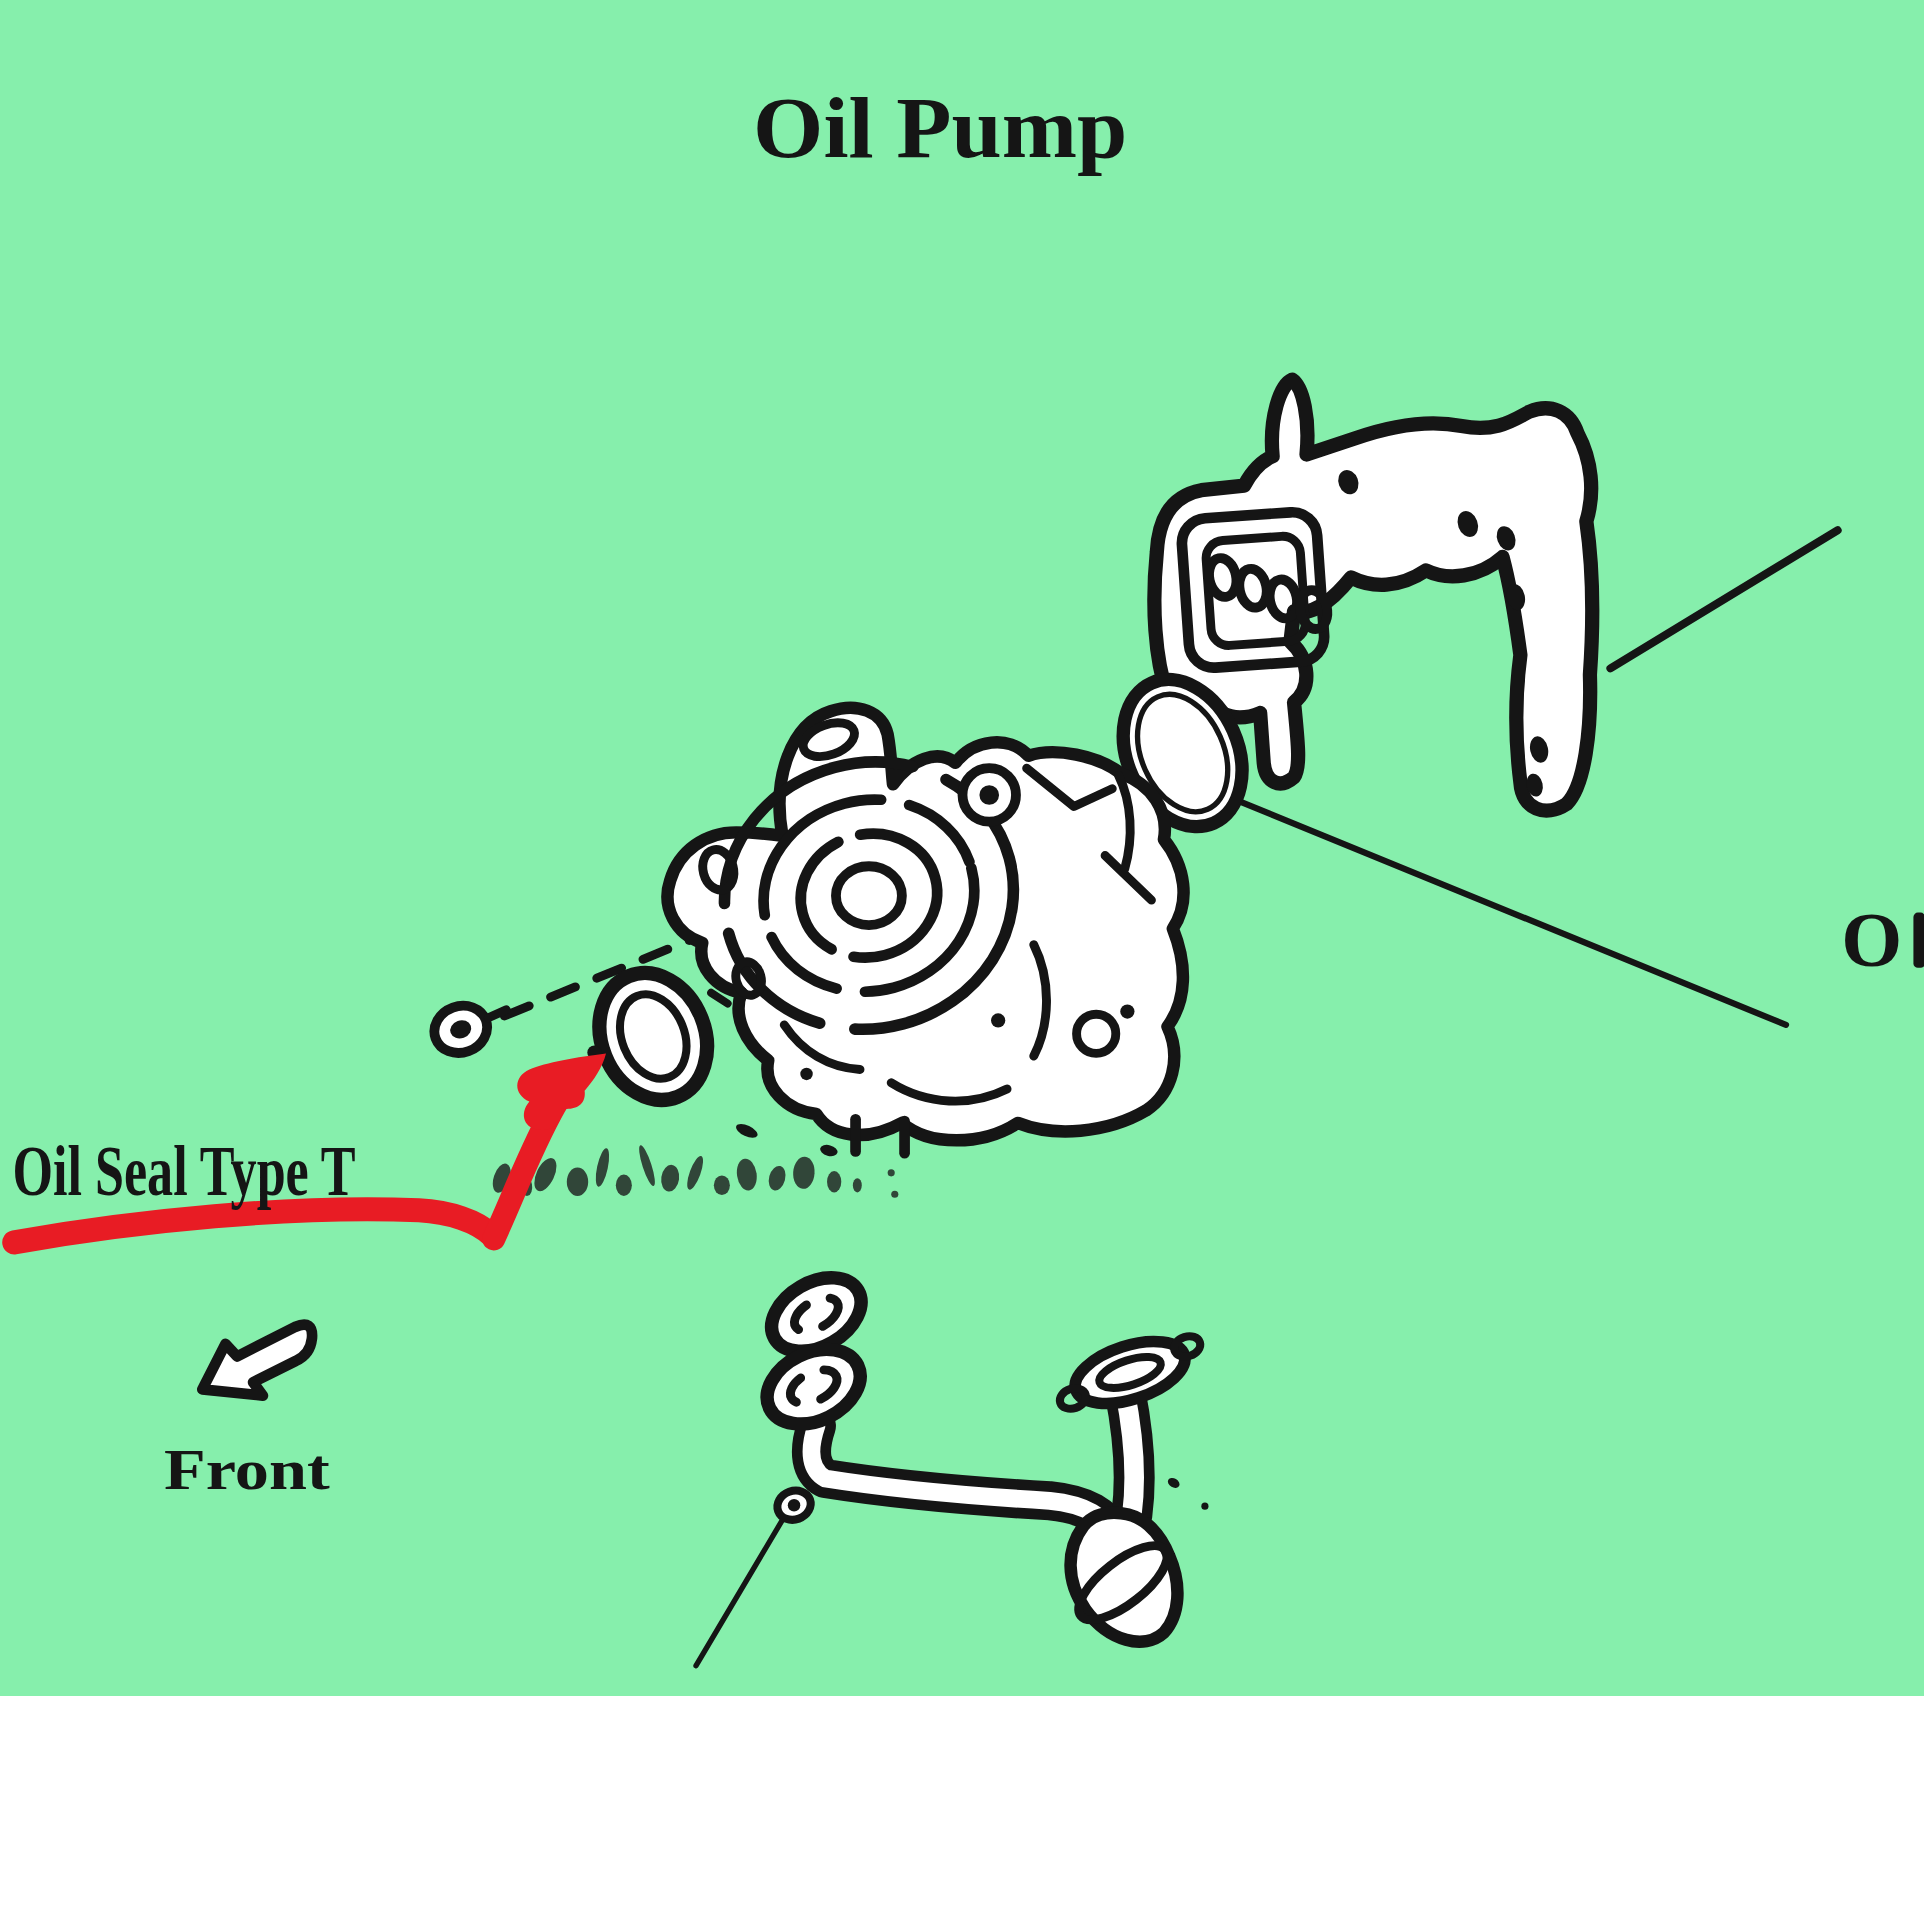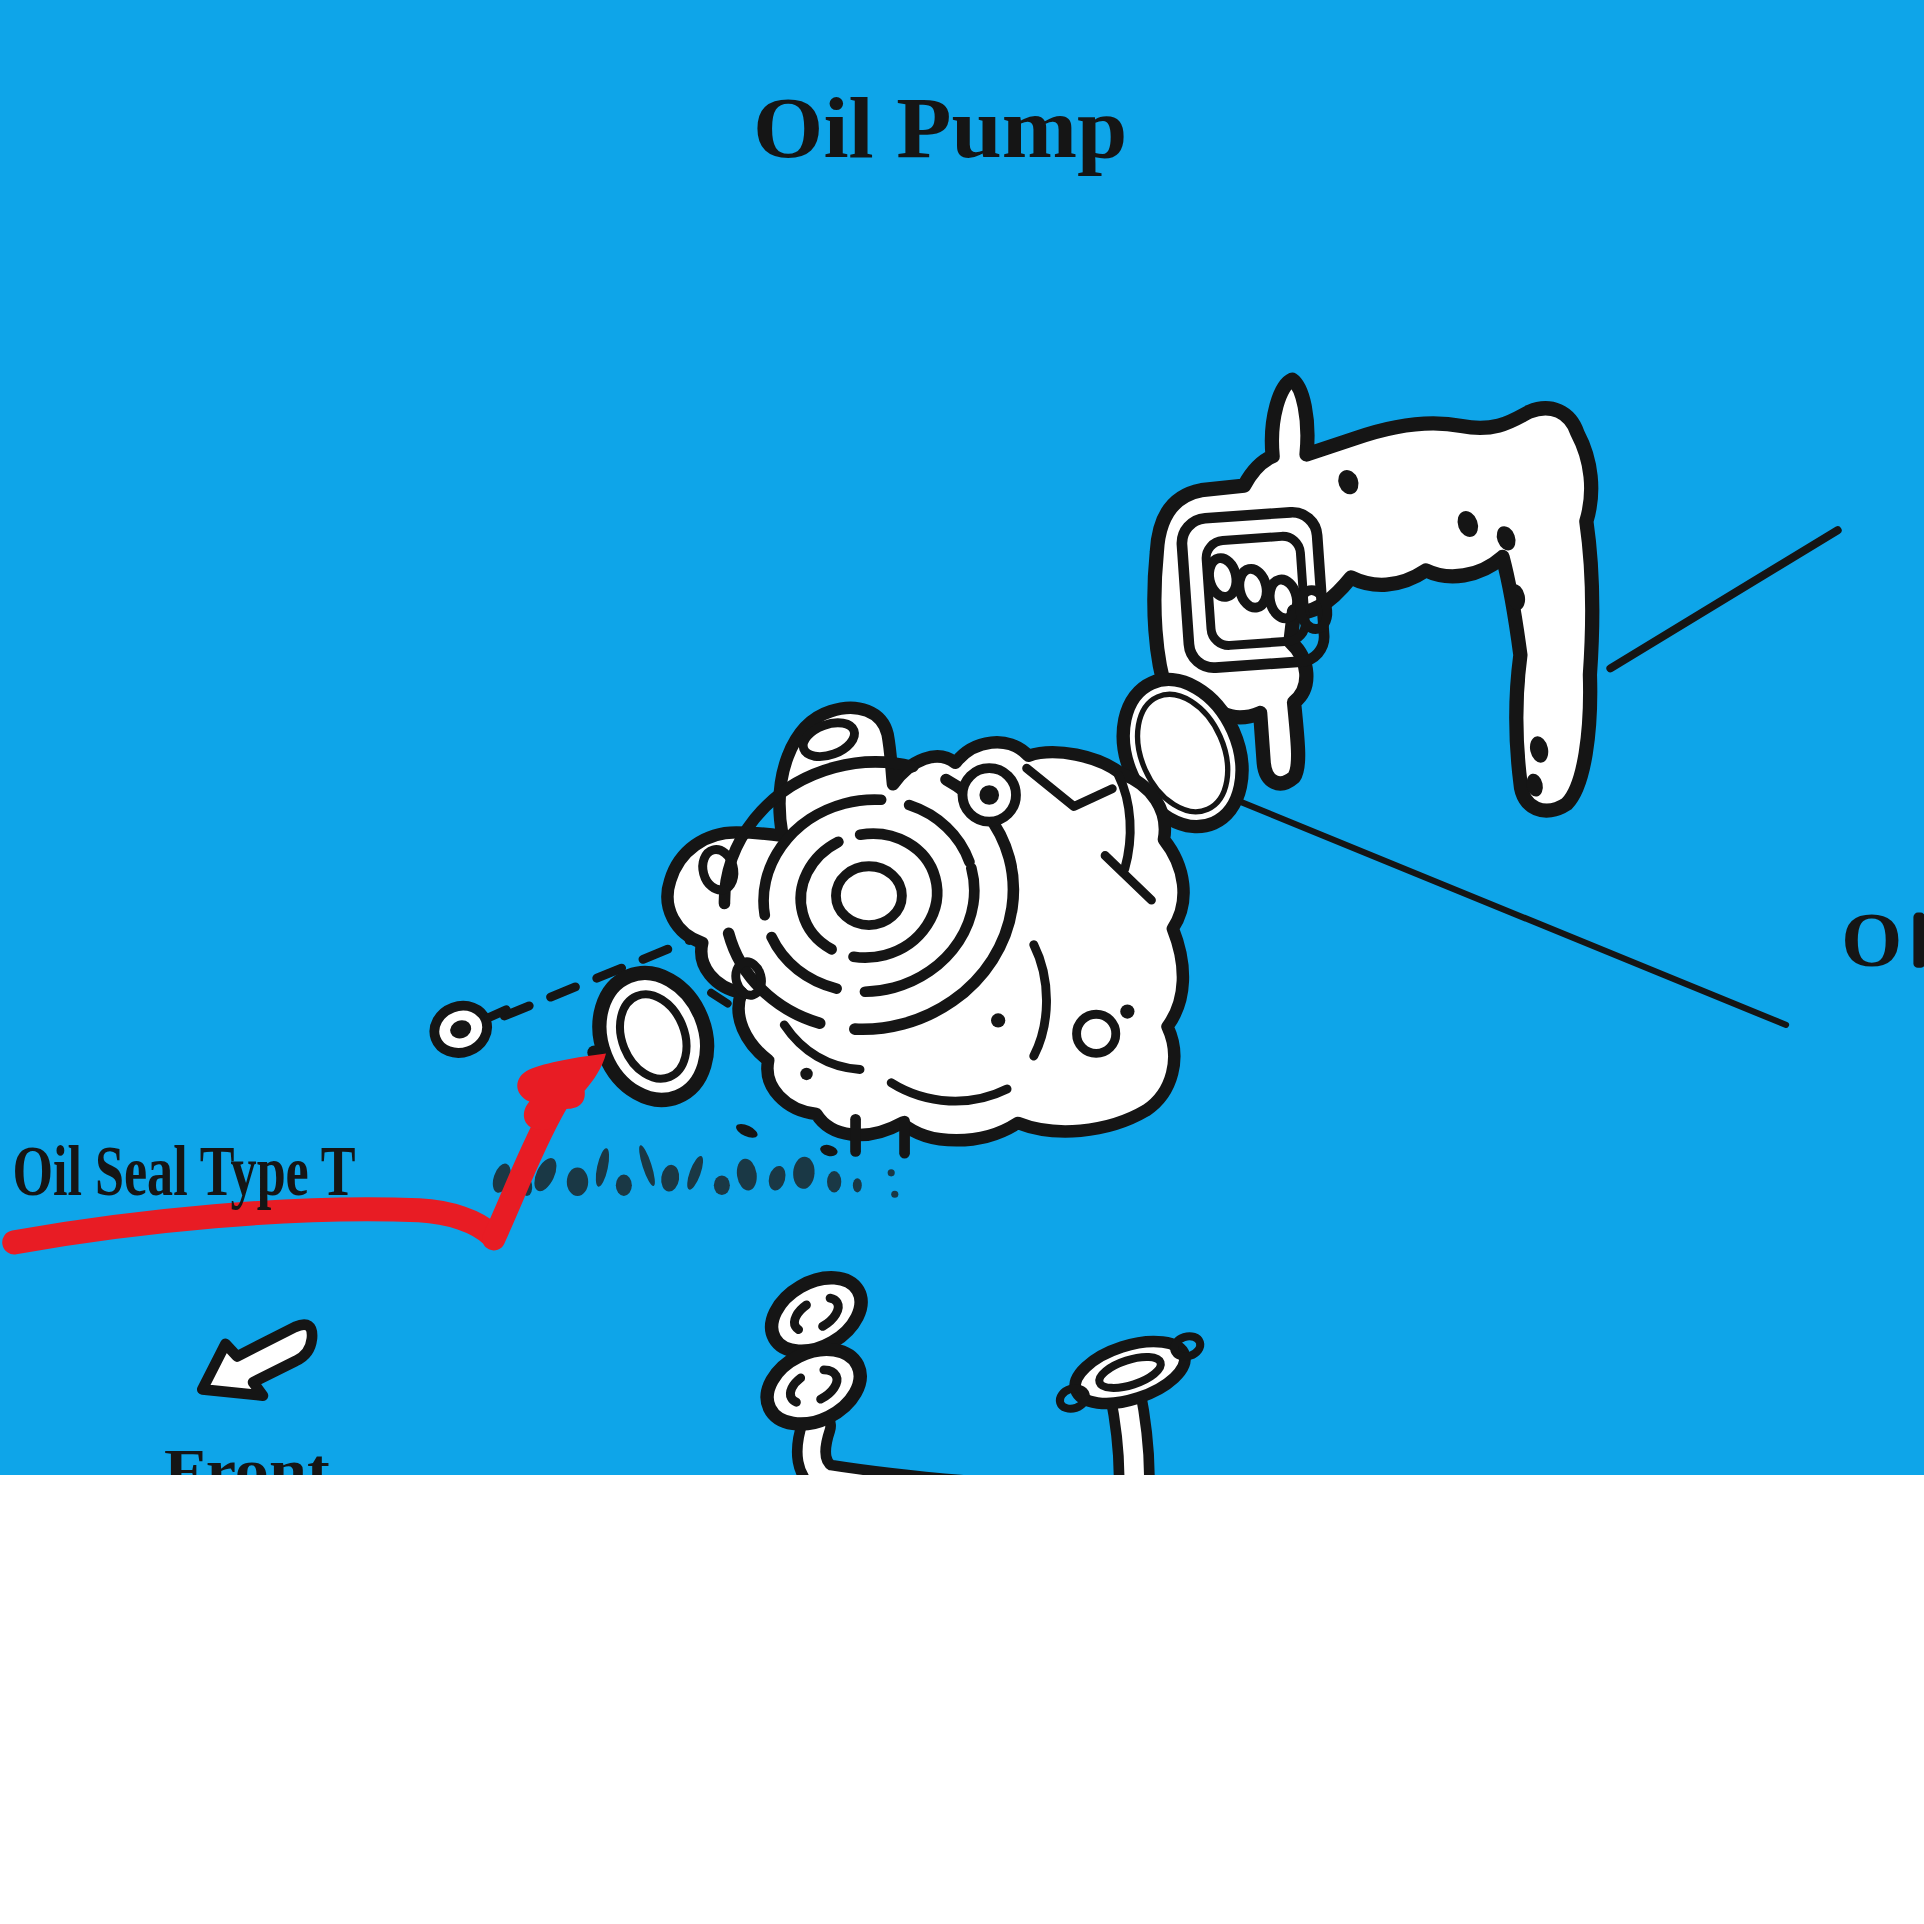--- a/index.html
+++ b/index.html
@@ -1,16 +1,16 @@
 <!DOCTYPE html>
 <html style="font-size:14.3px"><head>
 <meta charset="utf-8">
 <style>
   html,body{margin:0;padding:0;background:#ffffff;}
-  .canvas{position:relative;width:1925px;height:1475px;background:#0ea5e9;overflow:hidden;
+  .canvas{position:relative;width:1925px;height:1696px;background:#86efac;overflow:hidden;
           font-family:"Liberation Serif", serif;}
   svg{position:absolute;inset:0;}
   .ink{stroke:#151515;fill:none;stroke-linecap:round;stroke-linejoin:round;}
   .fw{fill:#ffffff;}
   .fb{fill:#151515;stroke:none;}
   .red{fill:none;stroke:#e81c24;stroke-linecap:round;stroke-linejoin:round;}
   .redfill{fill:#e81c24;stroke:none;}
   text{fill:#151515;font-weight:bold;font-family:"Liberation Serif", serif;}
   .smudge{fill:#1d1d1d;stroke:none;}
 </style>

